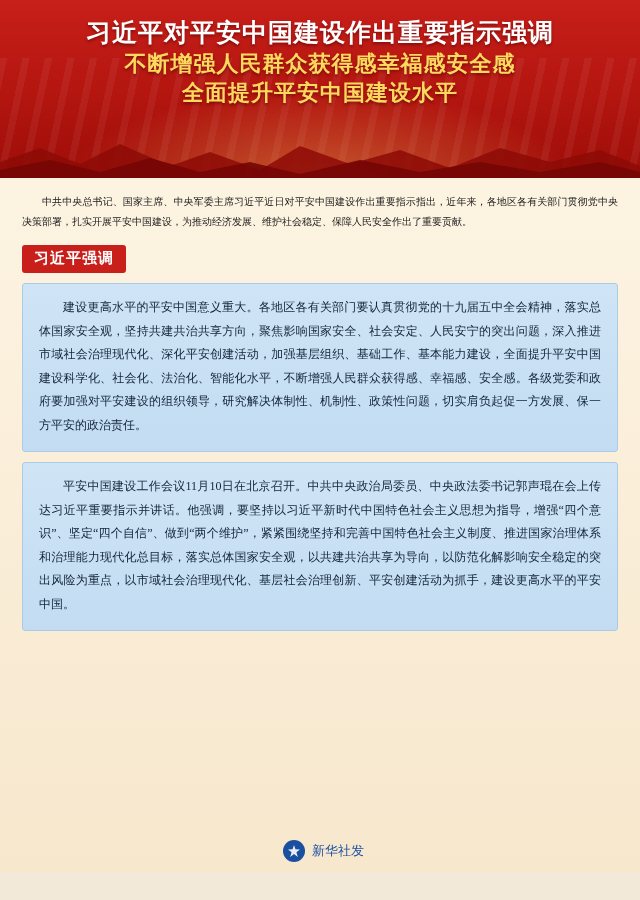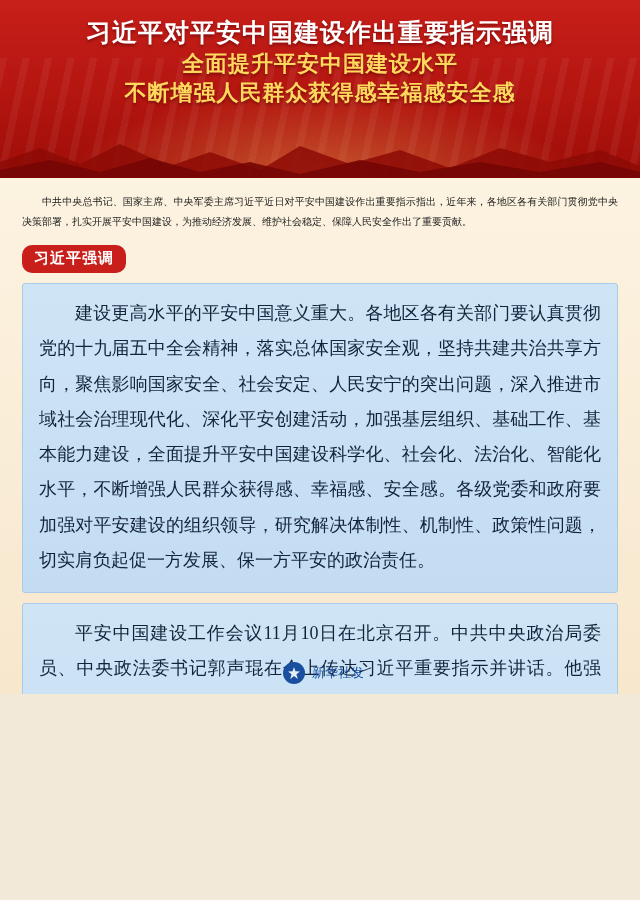--- a/index.html
+++ b/index.html
@@ -9,21 +9,21 @@
   body {
     width: 640px;
     height: 900px;
     font-family: "Liberation Sans", "DejaVu Sans", sans-serif;
     background: #f2e9d8;
     overflow: hidden;
   }
   .poster {
     position: relative;
     width: 640px;
-    height: 694px;
+    height: 872px;
     background: linear-gradient(180deg, #fdf6e6 0%, #fbf0dc 45%, #f7e7cd 100%);
     box-sizing: border-box;
     overflow: hidden;
   }
 
   
   .header {
     position: relative;
     height: 178px;
     background: linear-gradient(180deg, #c81f1a 0%, #b3150f 55%, #9e0d08 100%);
@@ -101,37 +101,37 @@
 
   .tag {
     display: inline-block;
     margin: 14px 0 0 0;
     padding: 4px 12px 5px 12px;
     background: #c81f1a;
     color: #ffffff;
     font-size: 15px;
     font-weight: bold;
     letter-spacing: 1px;
-    border-radius: 10px;
+    border-radius: 3px;
     font-family: "Liberation Sans", sans-serif;
   }
 
   .panel {
     margin-top: 10px;
     background: linear-gradient(180deg, #cfe5f6 0%, #c3dcf2 100%);
     border: 1px solid #a9cbe8;
     border-radius: 3px;
     padding: 12px 16px 14px 16px;
     box-sizing: border-box;
   }
   .panel.second {
   }
   .panel p {
     margin: 0;
-    font-size: 18px;
+    font-size: 12px;
     line-height: 1.96;
     color: #12243a;
     text-align: justify;
     text-indent: 2em;
     font-family: "Liberation Serif", "DejaVu Serif", serif;
   }
 
   
   .footer {
     position: absolute;
@@ -178,22 +178,22 @@
     <div class="glow"></div>
     <div class="mountains">
       <svg viewBox="0 0 640 46" preserveAspectRatio="none" aria-hidden="true">
         <path d="M0,46 L0,30 L40,16 L80,32 L120,12 L170,34 L210,20 L260,38 L300,14 L350,32 L400,18 L450,36 L500,16 L550,30 L600,18 L640,34 L640,46 Z" fill="#8d0a06" opacity="0.85"></path>
         <path d="M0,46 L0,38 L50,28 L100,40 L150,26 L200,40 L250,30 L300,42 L360,28 L420,40 L480,30 L540,40 L600,30 L640,40 L640,46 Z" fill="#740504" opacity="0.9"></path>
       </svg>
     </div>
 
     <div class="title-block">
       <div class="title-line l1">习近平对平安中国建设作出重要指示强调</div>
+      <div class="title-line l3">不断增强人民群众获得感幸福感安全感</div>
       <div class="title-line l2">全面提升平安中国建设水平</div>
-      <div class="title-line l3">不断增强人民群众获得感幸福感安全感</div>
     </div>
   </div>
 
   <div class="body-wrap">
 
     <div class="lead">中共中央总书记、国家主席、中央军委主席习近平近日对平安中国建设作出重要指示指出，近年来，各地区各有关部门贯彻党中央决策部署，扎实开展平安中国建设，为推动经济发展、维护社会稳定、保障人民安全作出了重要贡献。</div>
 
     <div class="tag">习近平强调</div>
 
     <div class="panel">

